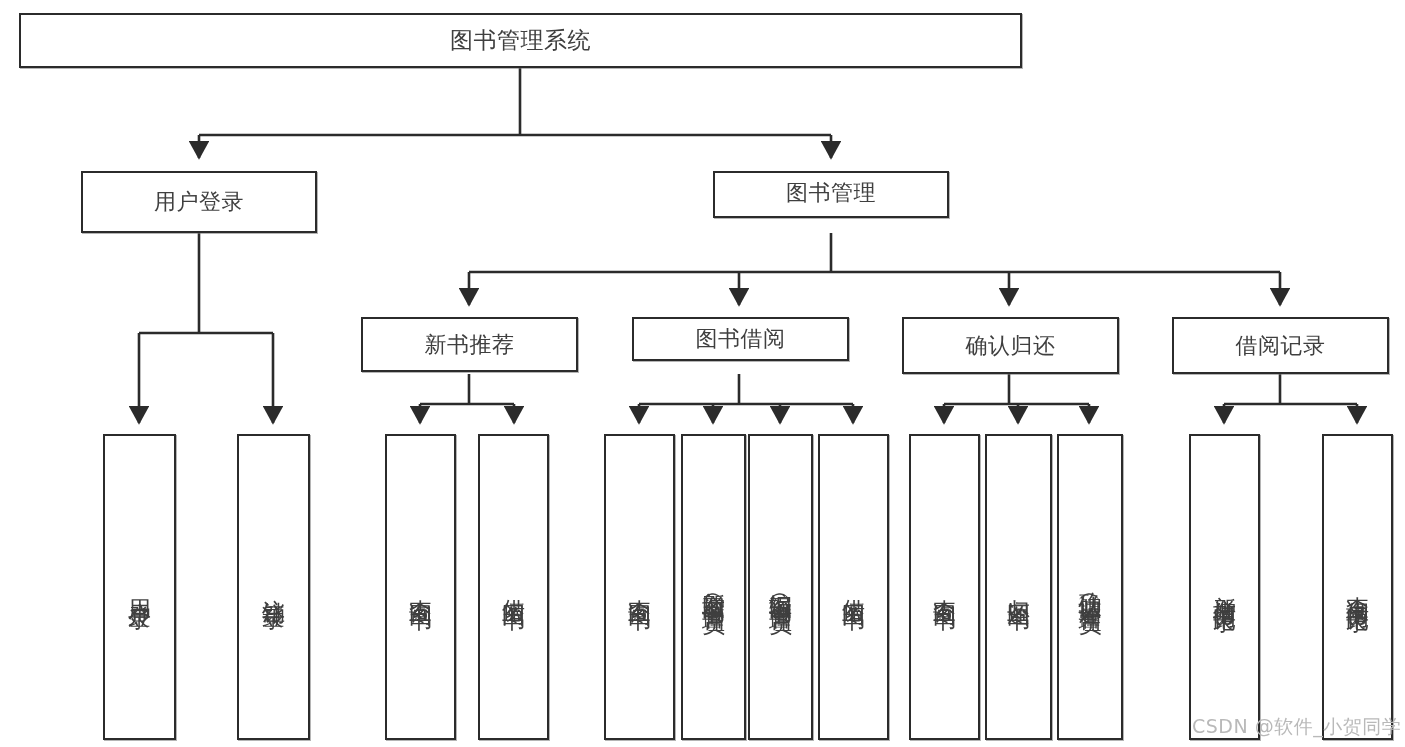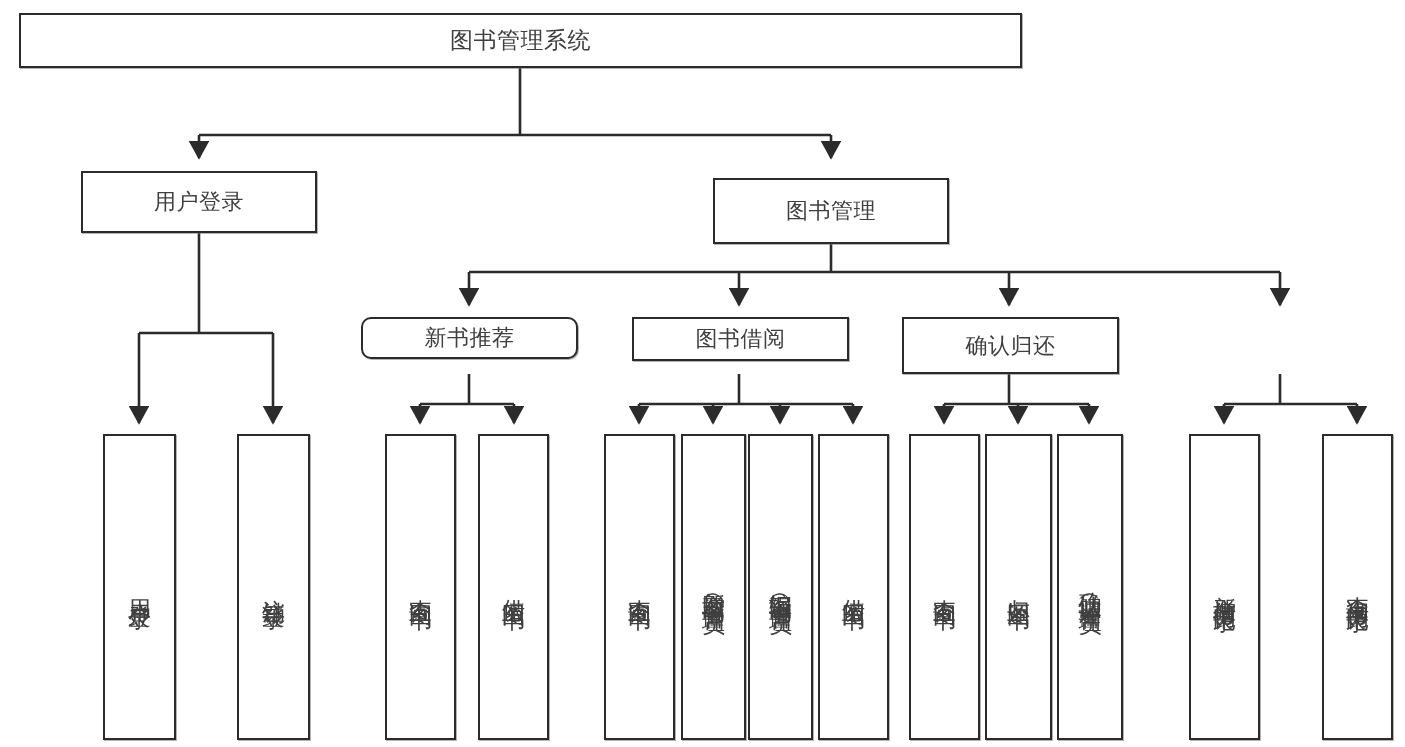--- a/index.html
+++ b/index.html
@@ -124,36 +124,39 @@
   </svg>
 
   <div class="node root horiz" style="left:19px; top:13px; width:1003px; height:55px;">
     <span class="label">图书管理系统</span>
   </div>
 
   <div class="node horiz" style="left:81px; top:171px; width:236px; height:62px;">
     <span class="label">用户登录</span>
   </div>
 
-  <div class="node horiz" style="left:713px; top:178px; width:236px; height:66px;">
+  <div class="node horiz" style="left:713px; top:171px; width:236px; height:47px;font-family:Liberation Mono, monospace;">
     <span class="label">图书管理</span>
   </div>
 
-  <div class="node horiz" style="left:361px; top:317px; width:217px; height:42px;border-radius:10px;">
+  <div class="node horiz" style="left:361px; top:317px; width:217px; height:55px;">
     <span class="label">新书推荐</span>
   </div>
 
   <div class="node horiz" style="left:632px; top:317px; width:217px; height:44px;">
     <span class="label">图书借阅</span>
   </div>
 
   <div class="node horiz" style="left:902px; top:317px; width:217px; height:57px;">
     <span class="label">确认归还</span>
   </div>
 
+  <div class="node horiz" style="left:1172px; top:317px; width:217px; height:57px;">
+    <span class="label">借阅记录</span>
+  </div>
 
   <div class="node vert" style="left:103px; top:434px; width:73px; height:306px;">
     <span class="label">用户登录</span>
   </div>
 
   <div class="node vert" style="left:237px; top:434px; width:73px; height:306px;">
     <span class="label">注销登录</span>
   </div>
 
   <div class="node vert" style="left:385px; top:434px; width:71px; height:306px;">
@@ -193,14 +196,15 @@
   </div>
 
   <div class="node vert" style="left:1189px; top:434px; width:71px; height:306px;">
     <span class="label">新增借阅记录</span>
   </div>
 
   <div class="node vert" style="left:1322px; top:434px; width:71px; height:306px;">
     <span class="label">查询借阅记录</span>
   </div>
 
+  <div class="watermark" style="left:1192px; top:714px;">CSDN @软件_小贺同学</div>
 
 </div>
 
 </body></html>

